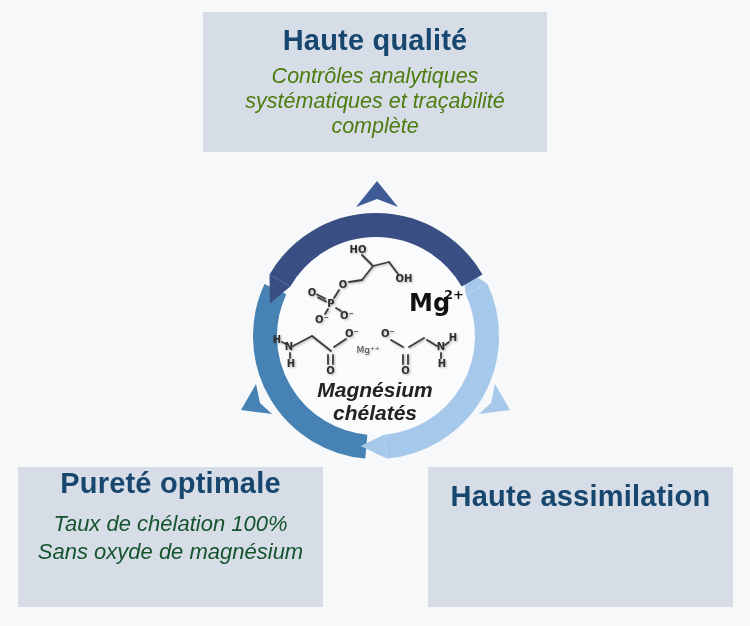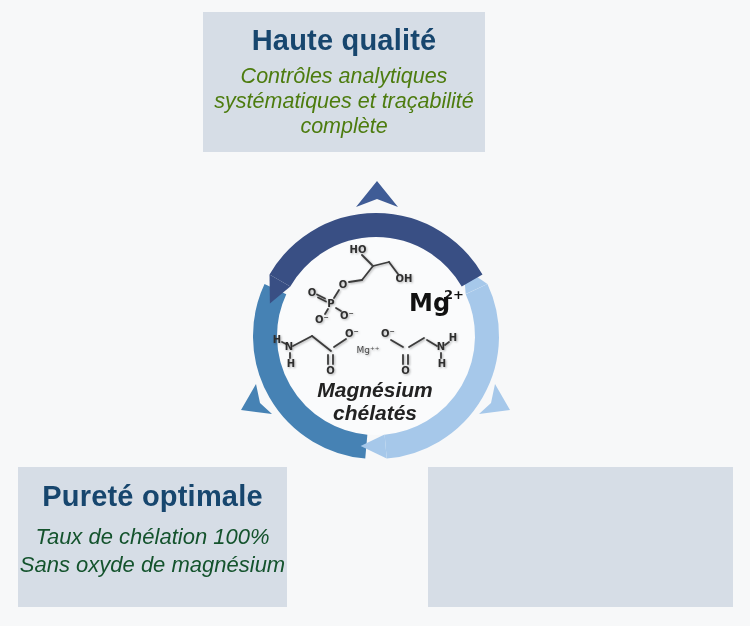--- a/index.html
+++ b/index.html
@@ -9,22 +9,22 @@
     position: relative;
     overflow: hidden;
     font-family: "Liberation Sans", sans-serif;
   }
   .card {
     position: absolute;
     background: #d6dde6;
     text-align: center;
     box-sizing: border-box;
   }
-  .card-top   { left: 203px; top: 12px;  width: 282px; height: 140px; padding-top: 12px; }
-  .card-left  { left: 18px;  top: 467px; width: 269px; height: 140px; padding-top: 13px; }
+  .card-top   { left: 203px; top: 12px;  width: 344px; height: 140px; padding-top: 12px; }
+  .card-left  { left: 18px;  top: 467px; width: 305px; height: 140px; }
   .card-right { left: 428px; top: 467px; width: 305px; height: 140px; padding-top: 13px; }
   .card h2 {
     margin: 0;
     font-size: 29px;
     font-weight: bold;
     color: #17466e;
     white-space: nowrap;
     letter-spacing: 0.2px;
   }
   .card .sub {
@@ -160,15 +160,16 @@
     <text class="caption" x="150" y="250" text-anchor="middle">chélatés</text>
   </svg>
 
   <section class="card card-left">
     <h2>Pureté optimale</h2>
     <p class="line line1">Taux de chélation 100%</p>
     <p class="line line2">Sans oxyde de magnésium</p>
   </section>
 
   <section class="card card-right">
+    <h2>Haute assimilation</h2>
   </section>
 
 </div>
 
 </body></html>

